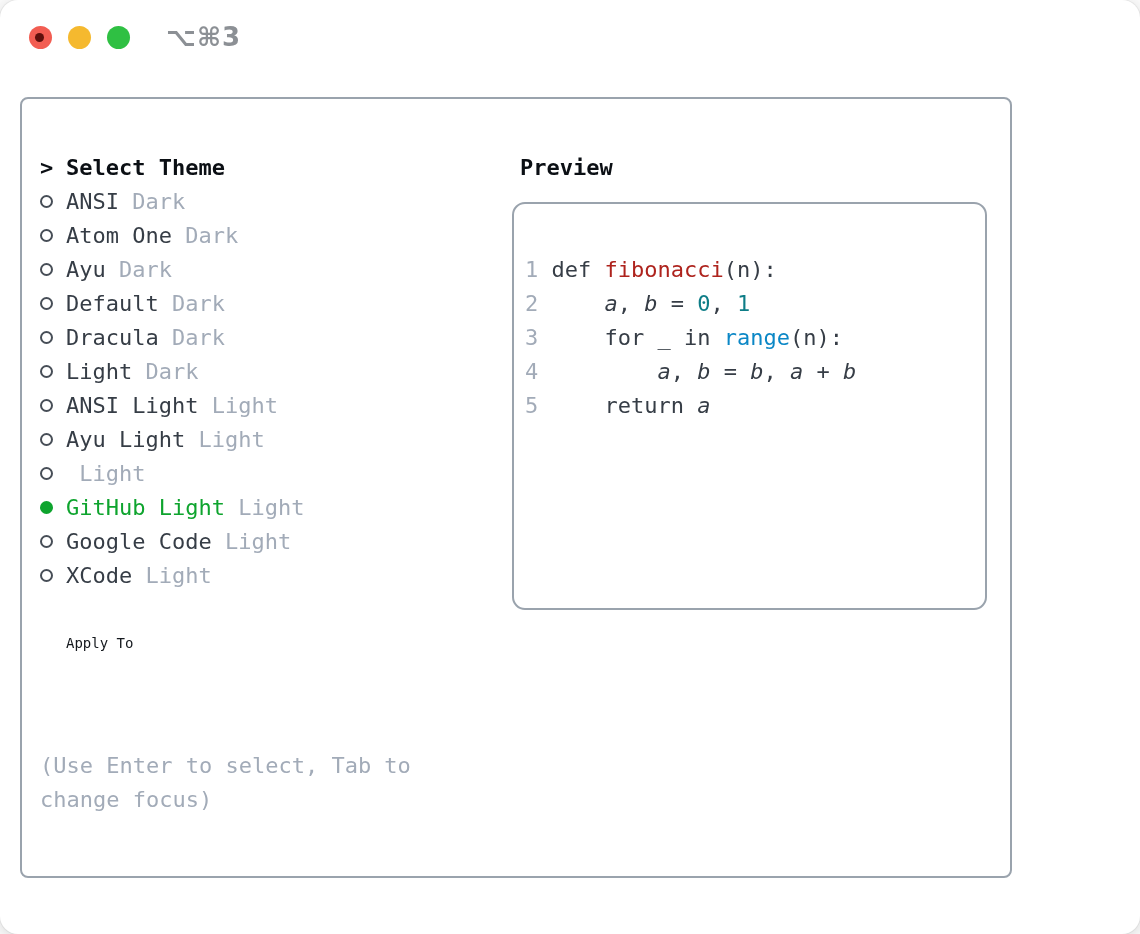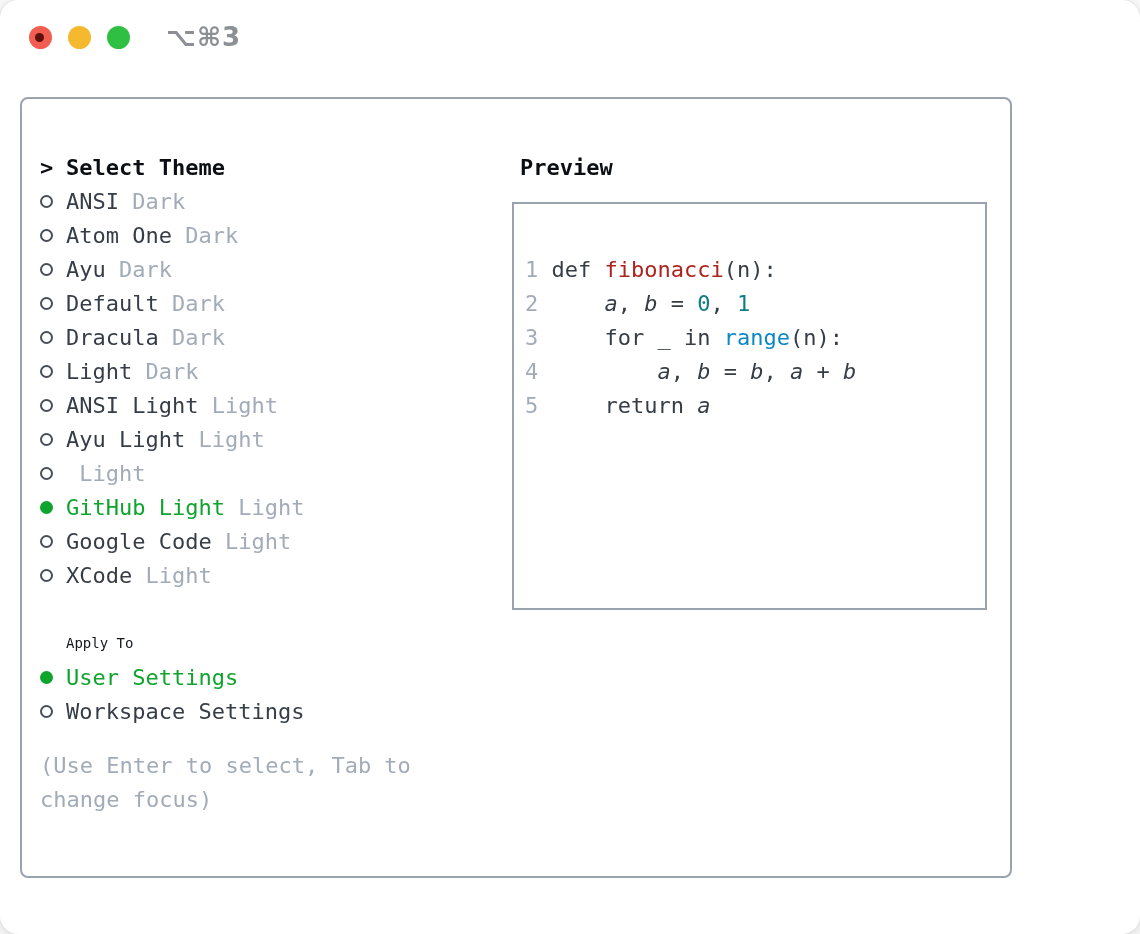--- a/index.html
+++ b/index.html
@@ -54,21 +54,21 @@
   .suffix{color:var(--text-muted);}
   .apply{position:absolute;left:18px;top:527px;}
   .apply-header{height:34px;display:flex;align-items:center;font-size:14px;
                 color:#14181d;padding-left:26px;}
   .hint{position:absolute;left:18px;top:650px;width:432px;font-size:22px;line-height:34px;
         color:var(--text-muted);}
   
   .preview-label{position:absolute;left:480px;top:51px;height:34px;display:flex;align-items:center;
                  font-size:22px;font-weight:bold;color:var(--text-black);margin-left:18px;}
   .preview-box{position:absolute;left:490px;top:103px;width:475px;height:408px;
-               border:2px solid var(--border-gray);border-radius:0;background:#fff;
+               border:2px solid var(--border-gray);border-radius:13px;background:#fff;
                padding:49px 0 0 11px;overflow:hidden;}
   .pv-line{height:34px;line-height:34px;font-size:22px;white-space:pre;}
   .ln{color:var(--text-muted);}
   .tok-plain{color:var(--text-dark);}
   .tok-func{color:var(--code-function-red);}
   .tok-num{color:var(--code-number-teal);}
   .tok-call{color:var(--code-builtin-blue);}
   .tok-var{color:var(--text-dark);font-style:italic;}
   .diff-context{color:var(--context-gray);}
   .diff-deleted{color:var(--diff-deleted-red);}
@@ -103,24 +103,20 @@
         <div class="row"><span class="bullet-col"><span class="dot"></span></span><span class="name">ANSI Light</span><span class="suffix"> Light</span></div>
         <div class="row"><span class="bullet-col"><span class="dot"></span></span><span class="name">Ayu Light</span><span class="suffix"> Light</span></div>
         <div class="row"><span class="bullet-col"><span class="dot"></span></span><span class="suffix"> Light</span></div>
         <div class="row"><span class="bullet-col"><span class="dot sel"></span></span><span class="name sel">GitHub Light</span><span class="suffix"> Light</span></div>
         <div class="row"><span class="bullet-col"><span class="dot"></span></span><span class="name">Google Code</span><span class="suffix"> Light</span></div>
         <div class="row"><span class="bullet-col"><span class="dot"></span></span><span class="name">XCode</span><span class="suffix"> Light</span></div>
       </div>
 
     <div class="apply">
       <div class="apply-header">Apply To</div>
-      <div id="apply-list">
-          <div class="row"><span class="bullet-col"><span class="dot sel"></span></span><span class="name sel">User Settings</span></div>
-          <div class="row"><span class="bullet-col"><span class="dot"></span></span><span class="name">Workspace Settings</span></div>
-        </div>
     </div>
 
     <div class="hint">(Use Enter to select, Tab to change focus)</div>
 
     <div class="row preview-label">Preview</div>
 
     <div class="preview-box">
       <div id="code-block">
           <div class="pv-line"><span class="ln">1</span> <span class="tok-plain">def </span><span class="tok-func">fibonacci</span><span class="tok-plain">(n):</span></div>
           <div class="pv-line"><span class="ln">2</span> <span class="tok-plain">    </span><span class="tok-var">a</span><span class="tok-plain">, </span><span class="tok-var">b</span><span class="tok-plain"> = </span><span class="tok-num">0</span><span class="tok-plain">, </span><span class="tok-num">1</span></div>

